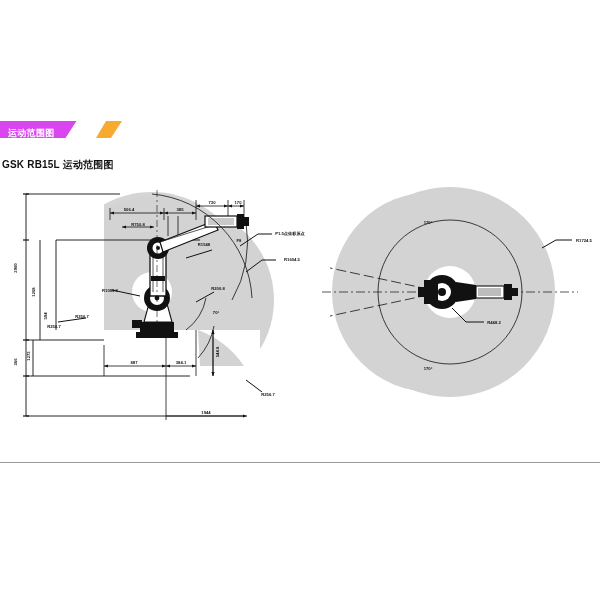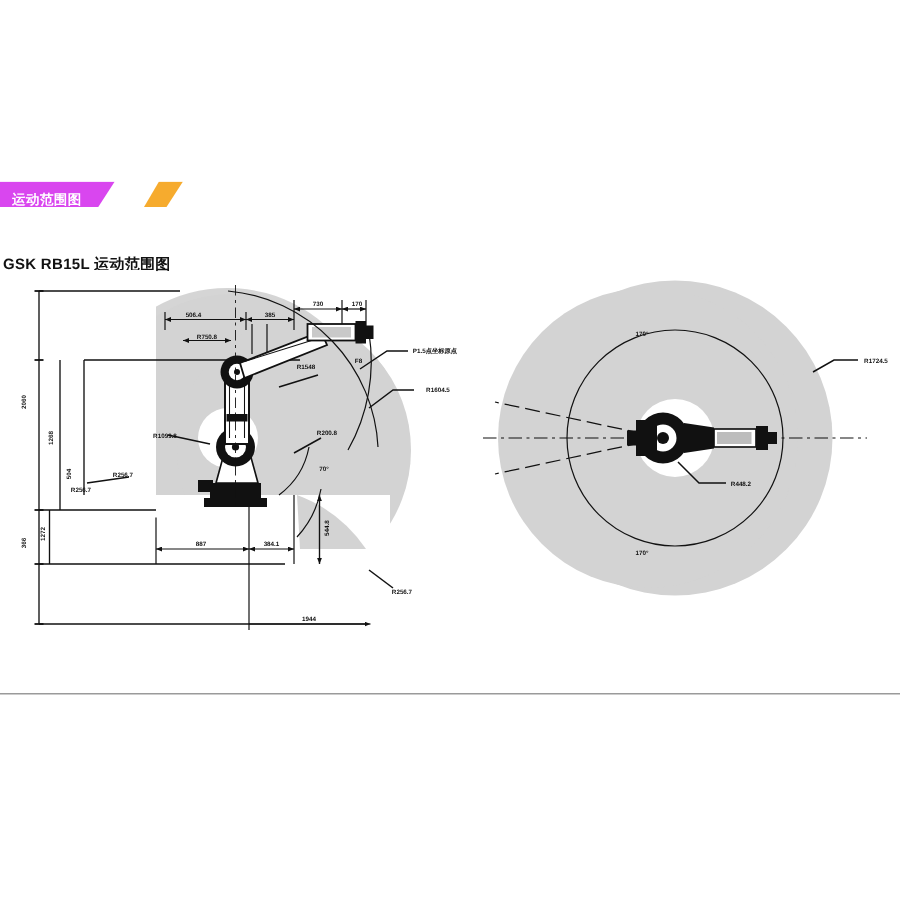--- a/index.html
+++ b/index.html
@@ -24,21 +24,21 @@
   }
   .badge-slash{
     position:absolute;left:96px;top:121px;width:26px;height:17px;
     background:#f5a623;opacity:.95;
     -webkit-clip-path:polygon(10px 0,100% 0,calc(100% - 11px) 100%,0 100%);
     clip-path:polygon(10px 0,100% 0,calc(100% - 11px) 100%,0 100%);
   }
 
   .doc-title{
     position:absolute;left:2px;top:158px;
-    font-size:10px;font-weight:bold;color:#111;white-space:nowrap;letter-spacing:.2px;margin-top:11px;
+    font-size:10px;font-weight:bold;color:#111;white-space:nowrap;letter-spacing:.2px;
   }
 
   .divider{
     position:absolute;left:0;top:462px;width:600px;height:1px;background:#9a9a9a;
   }
 
   .draw{position:absolute;left:0;top:180px;width:600px;height:250px;}
   svg{display:block;}
   .lbl{font-family:"Liberation Sans",sans-serif;font-weight:bold;fill:#111;}
 </style>

